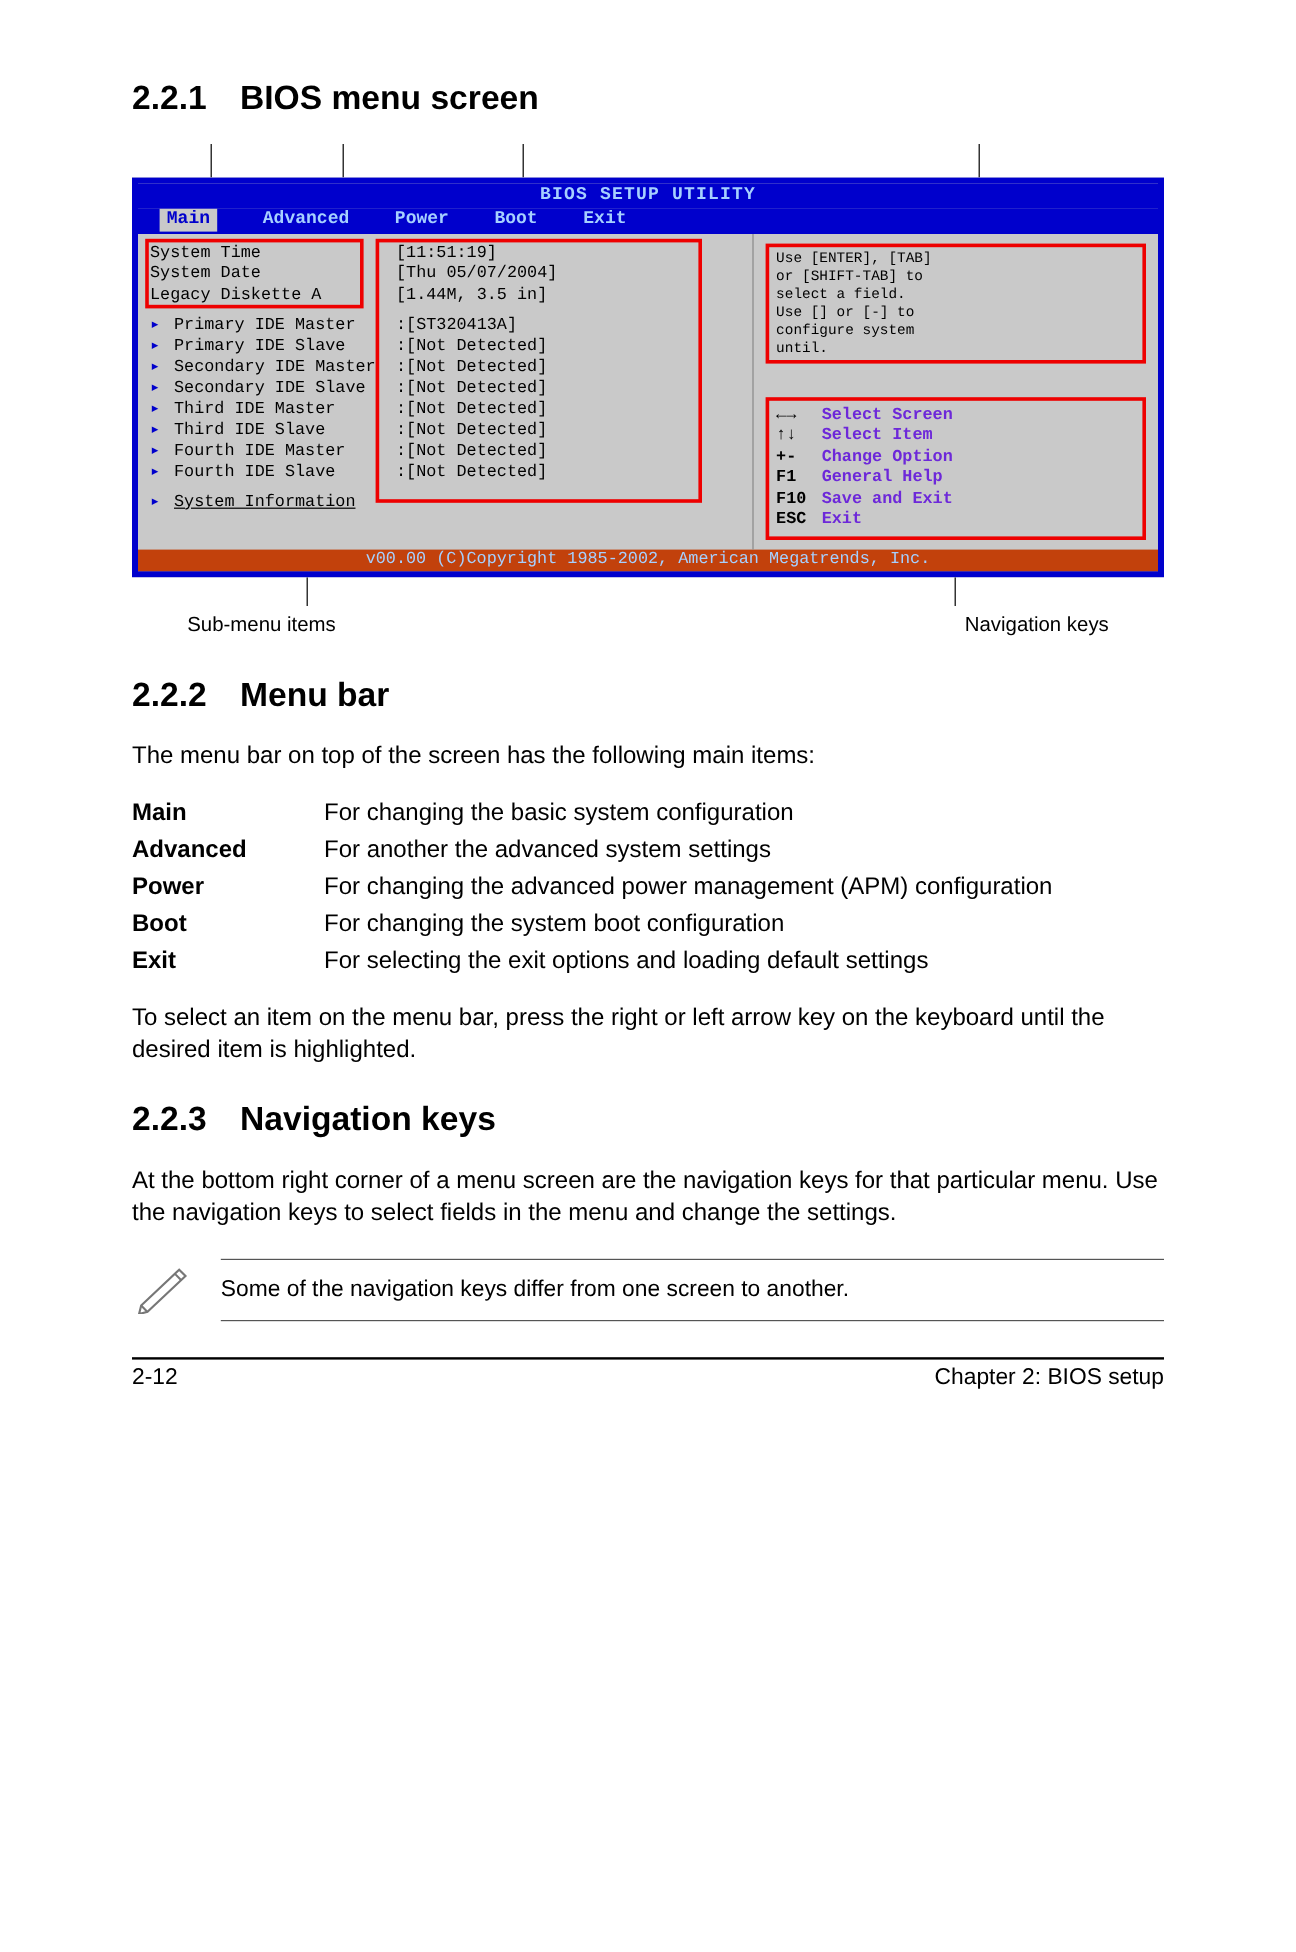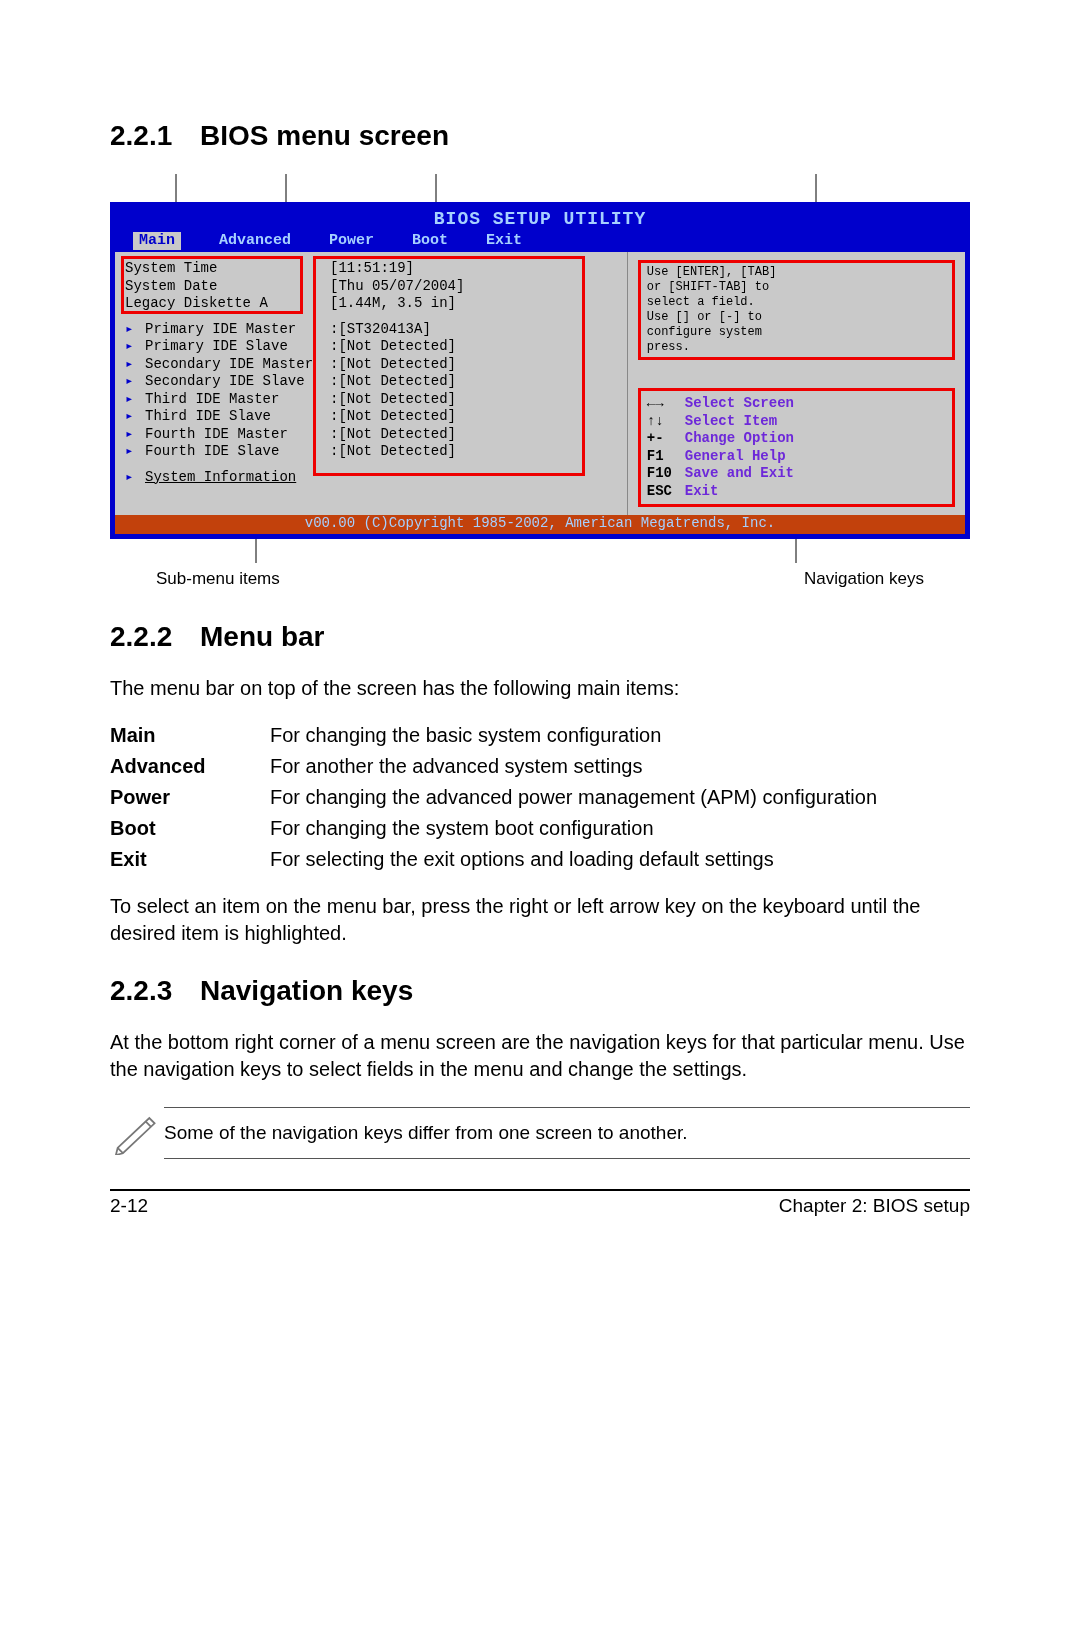--- a/index.html
+++ b/index.html
@@ -6,21 +6,21 @@
   html, body { margin: 0; padding: 0; }
   body {
     width: 1080px;
     height: 1627px;
     background: #fff;
     font-family: Arial, Helvetica, sans-serif;
     color: #000;
     position: relative;
   }
   .page {
-    padding: 120px 110px 60px 110px;
+    padding: 66px 110px 60px 110px;
   }
   h2.sec {
     font-size: 28px;
     font-weight: bold;
     margin: 0 0 22px 0;
   }
   h2.sec .num { display:inline-block; width: 90px; }
   .labels-top, .labels-bot {
     font-size: 17px;
     color: #000;
@@ -29,21 +29,21 @@
   .labels-bot { display:flex; justify-content: space-between; margin: 6px 46px 0 46px; }
   .lt1{width:130px}.lt2{width:120px}.lt3{width:250px}.lt4{flex:1; text-align:right; padding-right:80px}
   .bios-shell{
     border:5px solid #0000cc;
     background:#c9c9c9;
     font-family:"Courier New",monospace;
     font-size:14px;
     line-height:1.25;
     color:#000;
   }
-  .bios-titlebar{background:#0000cc;color:#a6d0ff;text-align:center;font-weight:bold;padding:1px 0;font-size:18px;letter-spacing:1px}
+  .bios-titlebar{background:#0000cc;color:#a6d0ff;text-align:center;font-weight:bold;padding:1px 0;font-size:15px;letter-spacing:1px}
   .bios-menubar{background:#0000cc;color:#a6d0ff;display:flex;gap:38px;padding:0 8px 2px 18px;font-size:15px;font-weight:bold}
   .bios-menubar .sel{background:#c9c9c9;color:#0000cc;padding:0 6px}
   .bios-body{display:flex;gap:0}
   .bios-left{flex:1.55;padding:8px 10px 8px 10px;position:relative}
   .bios-right{flex:1;border-left:1px solid #888;padding:8px 10px;position:relative}
   .row{display:flex}
   .lbl{width:205px;white-space:pre}
   .val{white-space:pre}
   .tri{color:#0000cc;font-weight:bold;display:inline-block;width:20px}
   .box-a{position:absolute;border:3px solid #e00}
@@ -52,21 +52,21 @@
   .nav-block{border:3px solid #e00;padding:4px 6px;margin-top:28px;font-size:14px}
   .nav-row{display:flex}
   .nav-block{color:#000;background:#c9c9c9}
   .navk{color:#000;font-weight:bold;display:inline-block;width:38px}
   .navt{color:#6d28d9;font-weight:bold}
   .sysinfo{text-decoration:underline}
   .para{font-size:20px;line-height:1.35;margin:6px 0 18px 0}
   table.menu{font-size:20px;border-collapse:collapse;width:100%;margin-bottom:18px}
   table.menu td{vertical-align:top;padding:4px 0}
   table.menu td.k{font-weight:bold;width:160px}
-  .note{display:flex;align-items:flex-end;margin:24px 0 10px 0}
+  .note{display:flex;align-items:center;gap:20px;margin:24px 0 10px 0}
   .note-icon svg{width:54px;height:44px}
   .note-body{flex:1;border-top:1px solid #555;border-bottom:1px solid #555;padding:14px 0;font-size:19px}
   .foot{display:flex;justify-content:space-between;border-top:2px solid #000;font-size:19px;padding-top:4px;margin-top:30px}
   .leadline{stroke:#000;stroke-width:1}
 </style>
 </head>
 <body>
 
 <div class="page">
 
@@ -161,21 +161,21 @@
             <span class="sysinfo">System Information</span>
           </div>
       </div>
       <div class="bios-right">
         <div class="help-top">
           <div>Use [ENTER], [TAB]</div>
           <div>or [SHIFT-TAB] to</div>
           <div>select a field.</div>
           <div>Use [] or [-] to</div>
           <div>configure system</div>
-          <div>press.</div>
+          <div>until.</div>
         </div>
         <div class="nav-block" id="navblock">
             <div class="nav-row">
               <span class="navk">←→</span>
               <span class="navt">Select Screen</span>
             </div>
             <div class="nav-row">
               <span class="navk">↑↓</span>
               <span class="navt">Select Item</span>
             </div>

